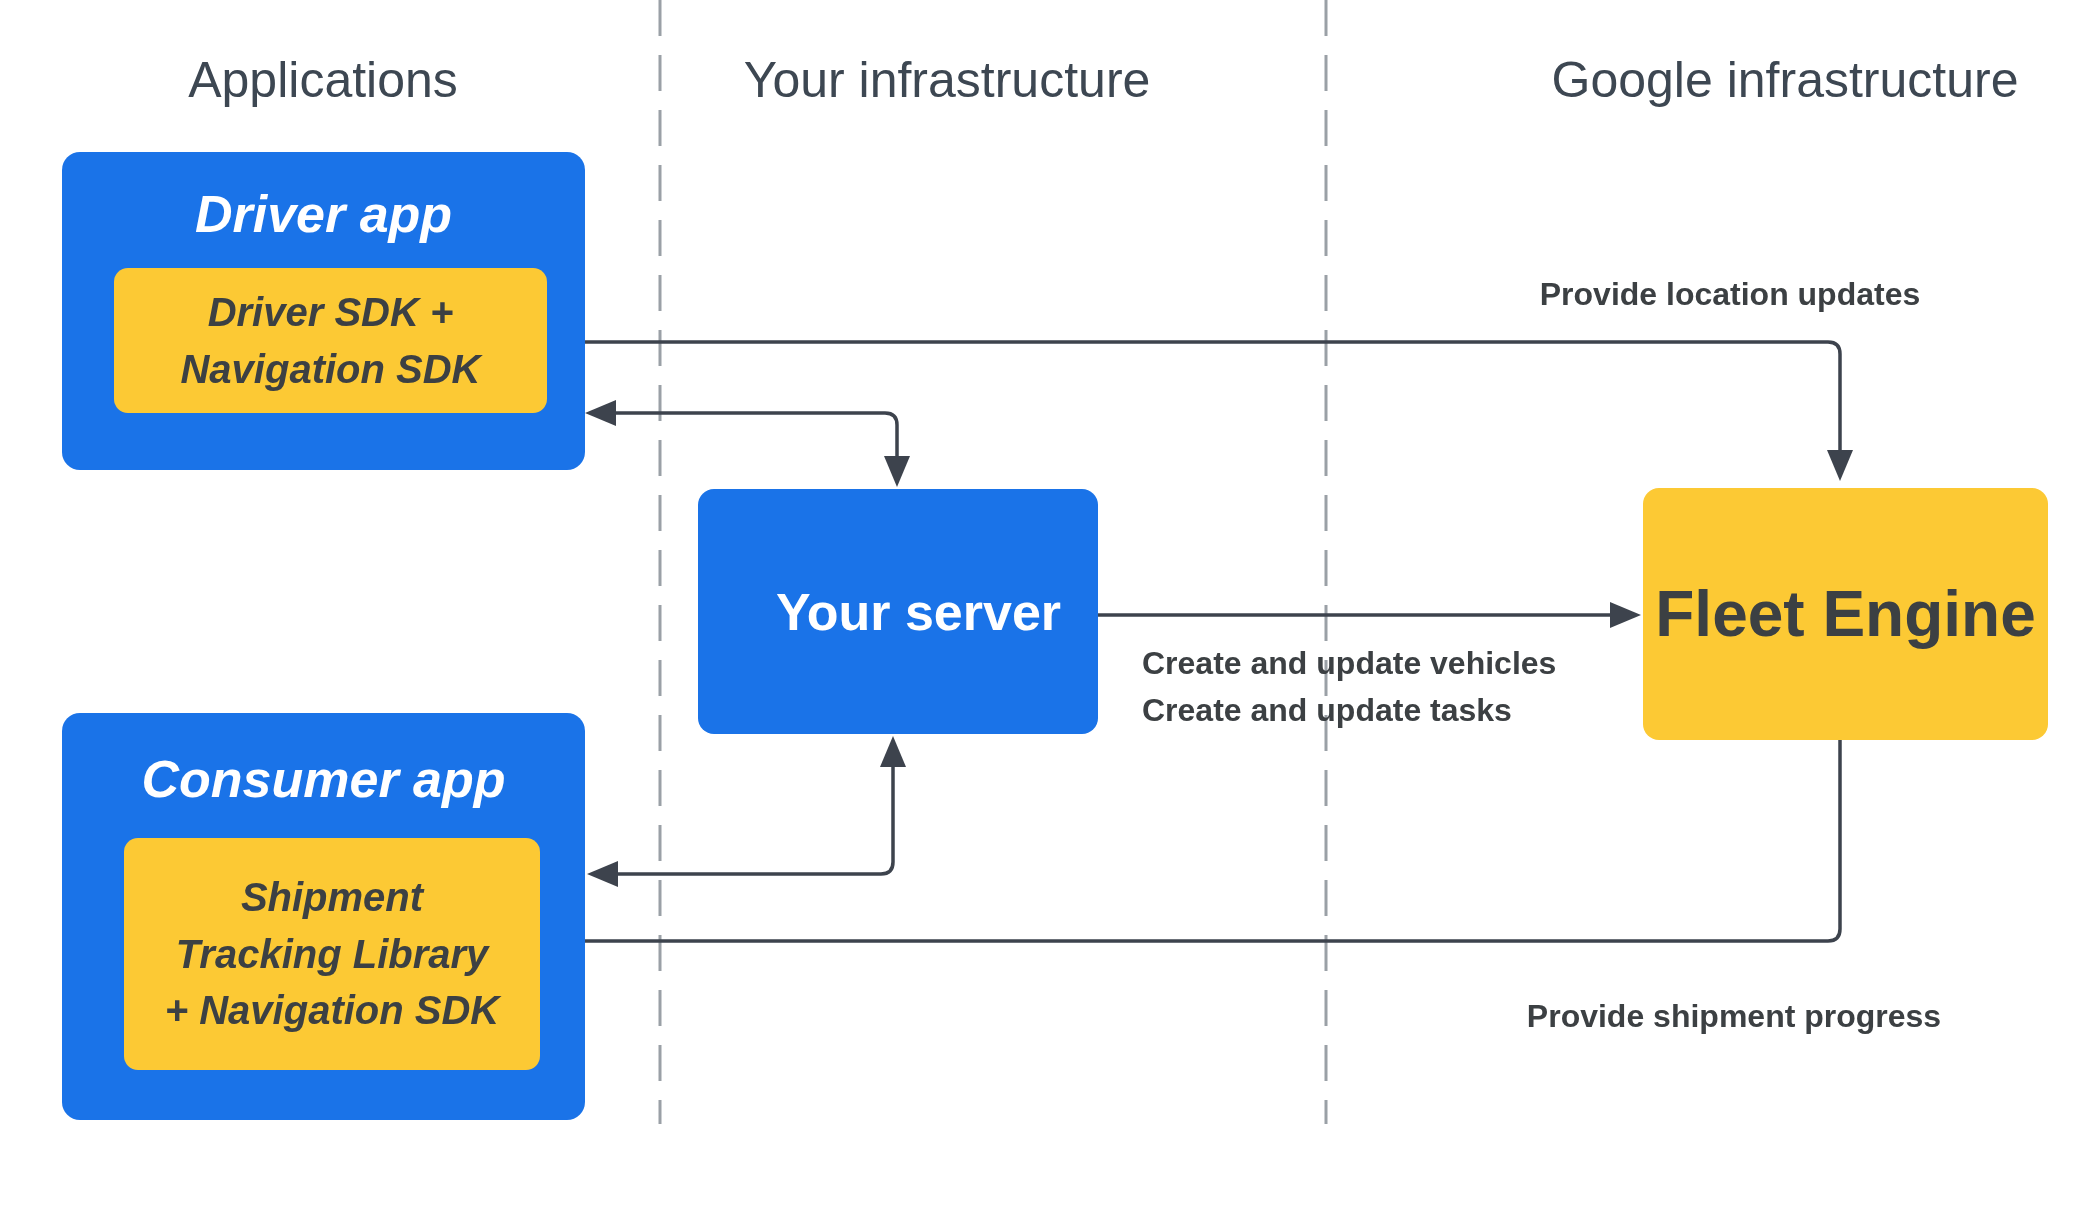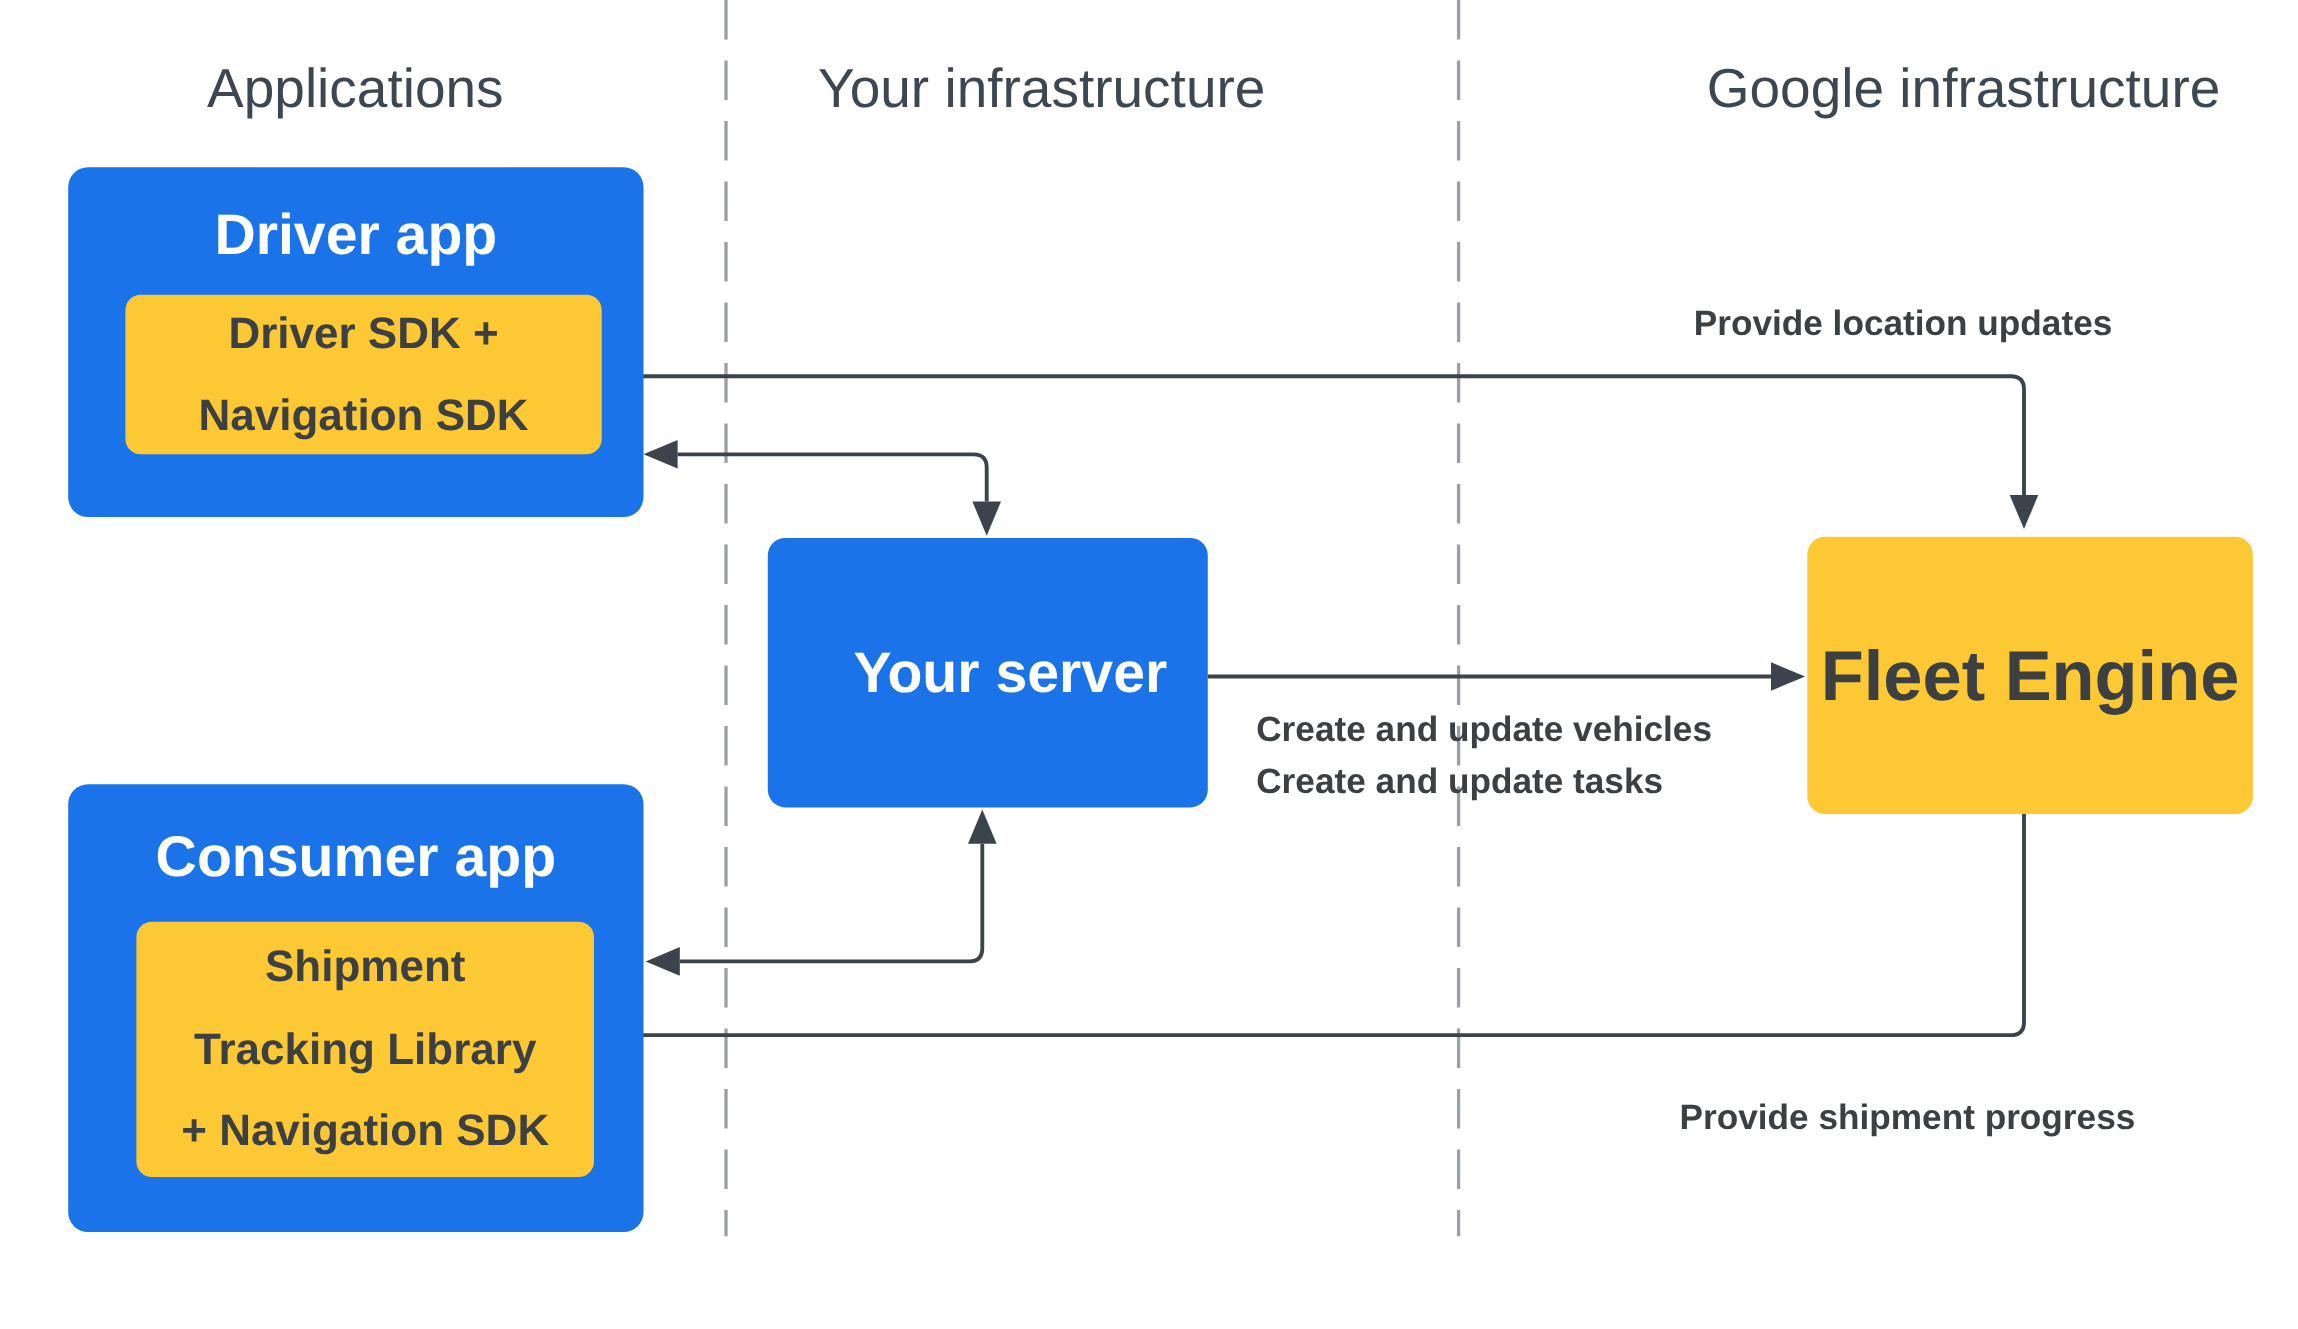--- a/index.html
+++ b/index.html
@@ -16,31 +16,30 @@
   .lane-divider{stroke:var(--dash);stroke-width:3;stroke-dasharray:36 19;fill:none;}
   .edge{stroke:var(--arrow);stroke-width:3.5;fill:none;}
   .edge-head{fill:var(--arrow);stroke:none;}
 
   .col-header{
     position:absolute; z-index:3; transform:translate(-50%,-50%);
     font-size:50px; color:var(--header_text); white-space:nowrap;
   }
 
   .node{position:absolute; z-index:3; box-sizing:border-box;}
-  .app-box{background:var(--blue); border-radius:18px;}
+  .app-box{background:var(--blue); border-radius:18px;font-style:italic;}
   .app-title{
     position:absolute; left:0; right:0; text-align:center;
     color:var(--white); font-weight:bold; font-size:52px; white-space:nowrap;
   }
   .sdk-box{
     position:absolute; background:var(--yellow); border-radius:14px;
     display:flex; flex-direction:column; align-items:center; justify-content:center;
     text-align:center; color:var(--dark_text); font-weight:bold; font-size:40px; line-height:1.42;
     white-space:nowrap;
-    gap:18px;
   }
   .server-box{
     background:var(--blue); border-radius:16px;
     display:flex; align-items:center; justify-content:center;
     color:var(--white); font-weight:bold; font-size:52px; white-space:nowrap;padding-left:41px;
   }
   .engine-box{
     background:var(--yellow); border-radius:16px;
     display:flex; align-items:center; justify-content:center;
     color:var(--dark_text); font-weight:bold; font-size:64px; white-space:nowrap;

